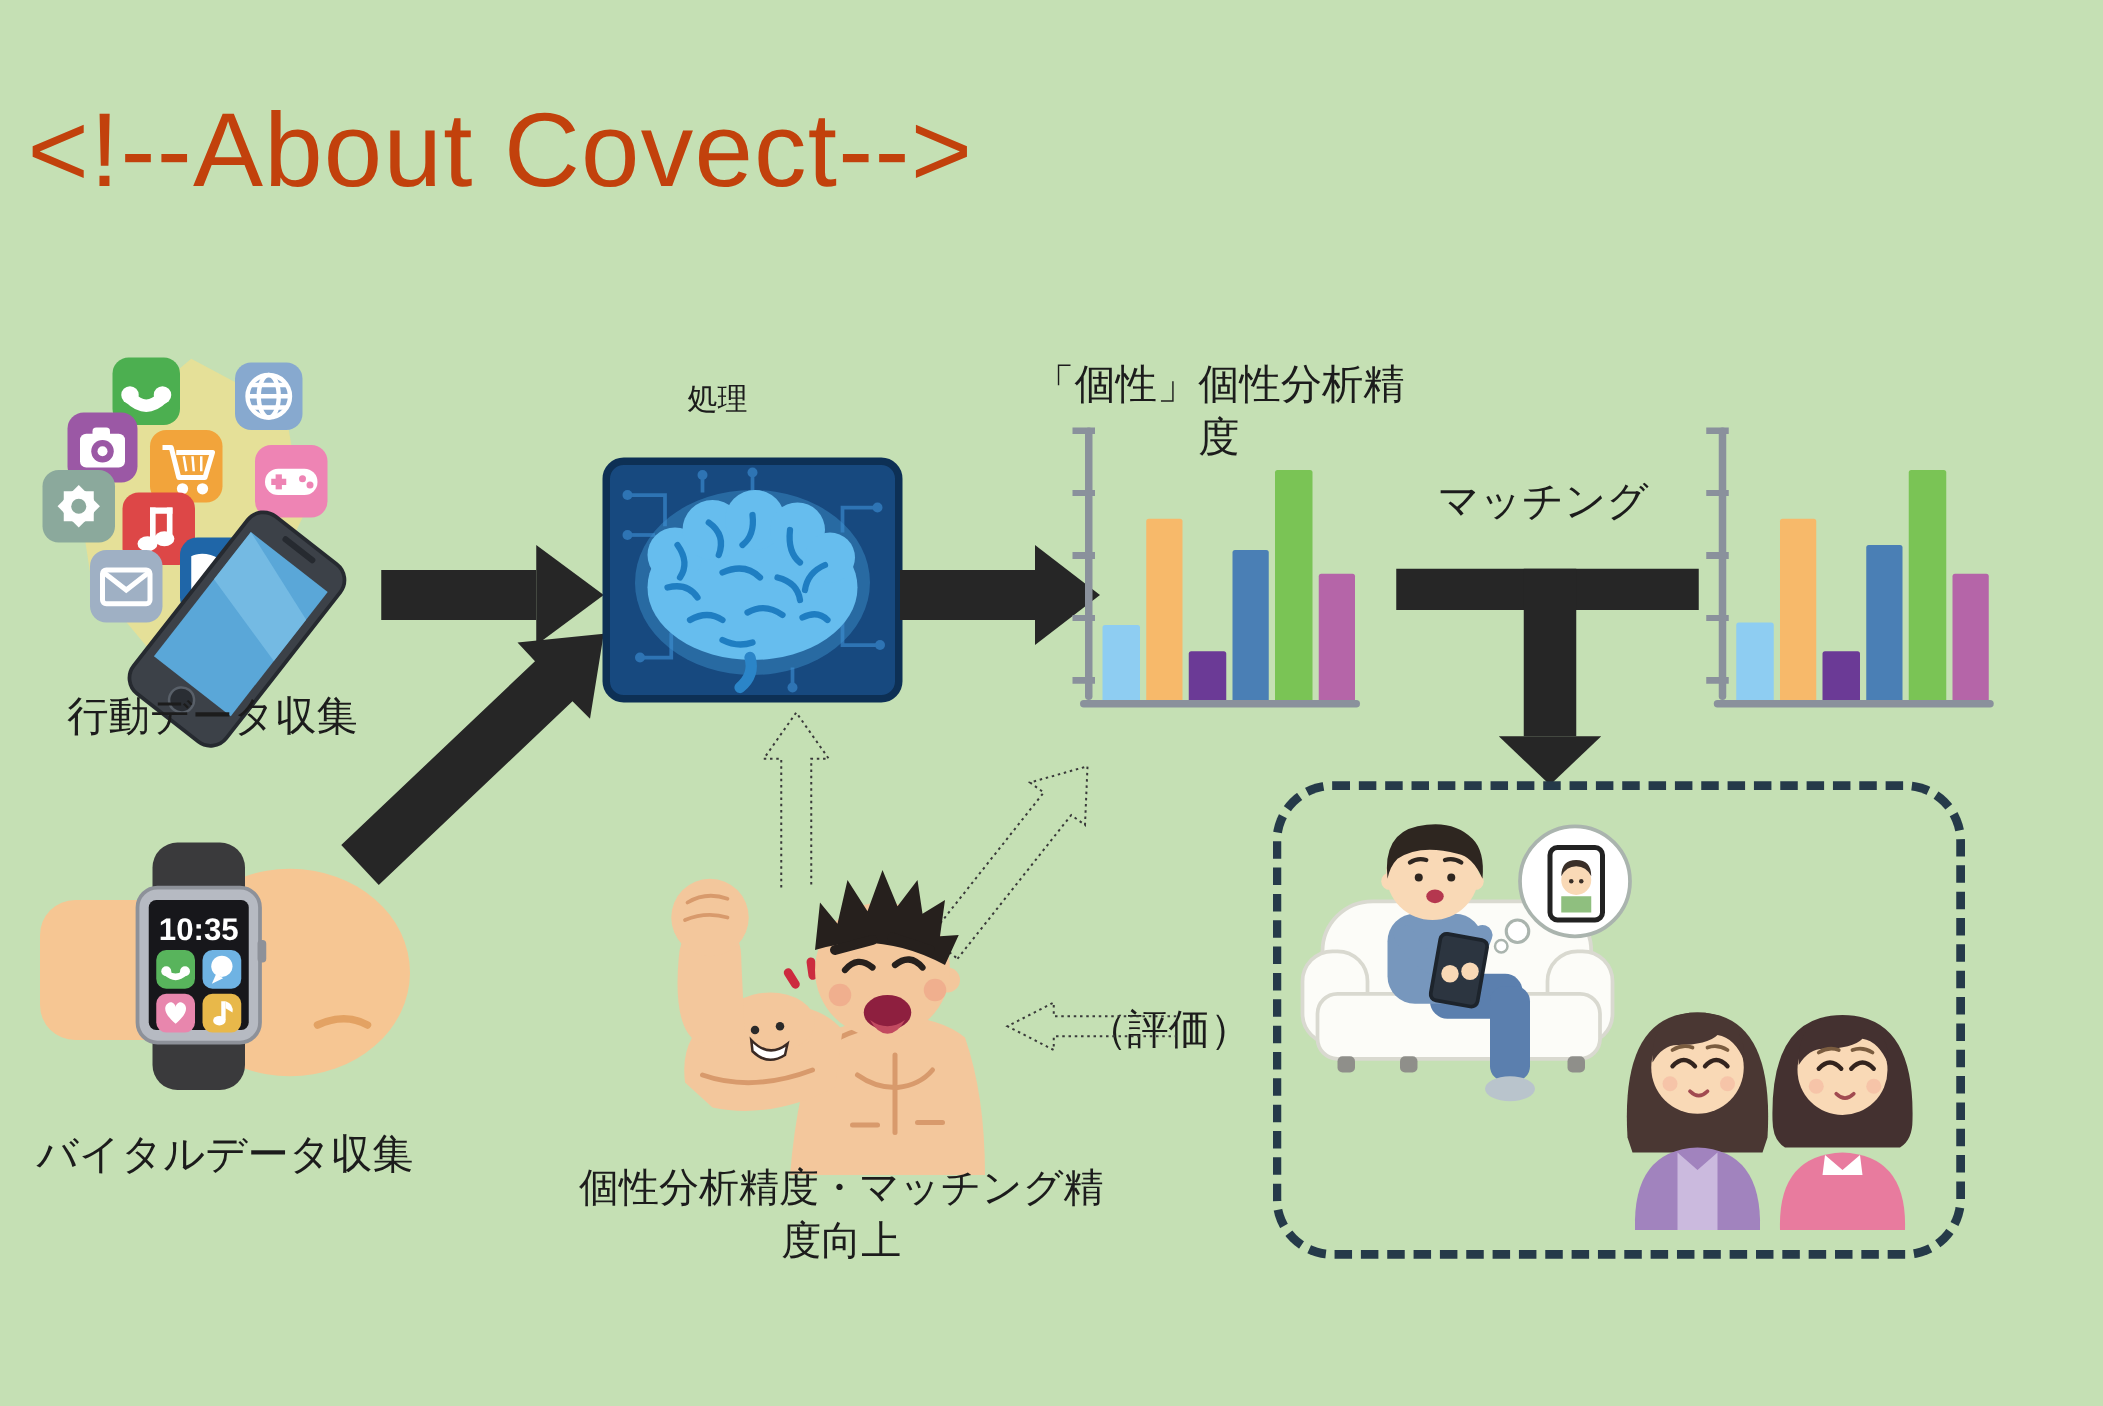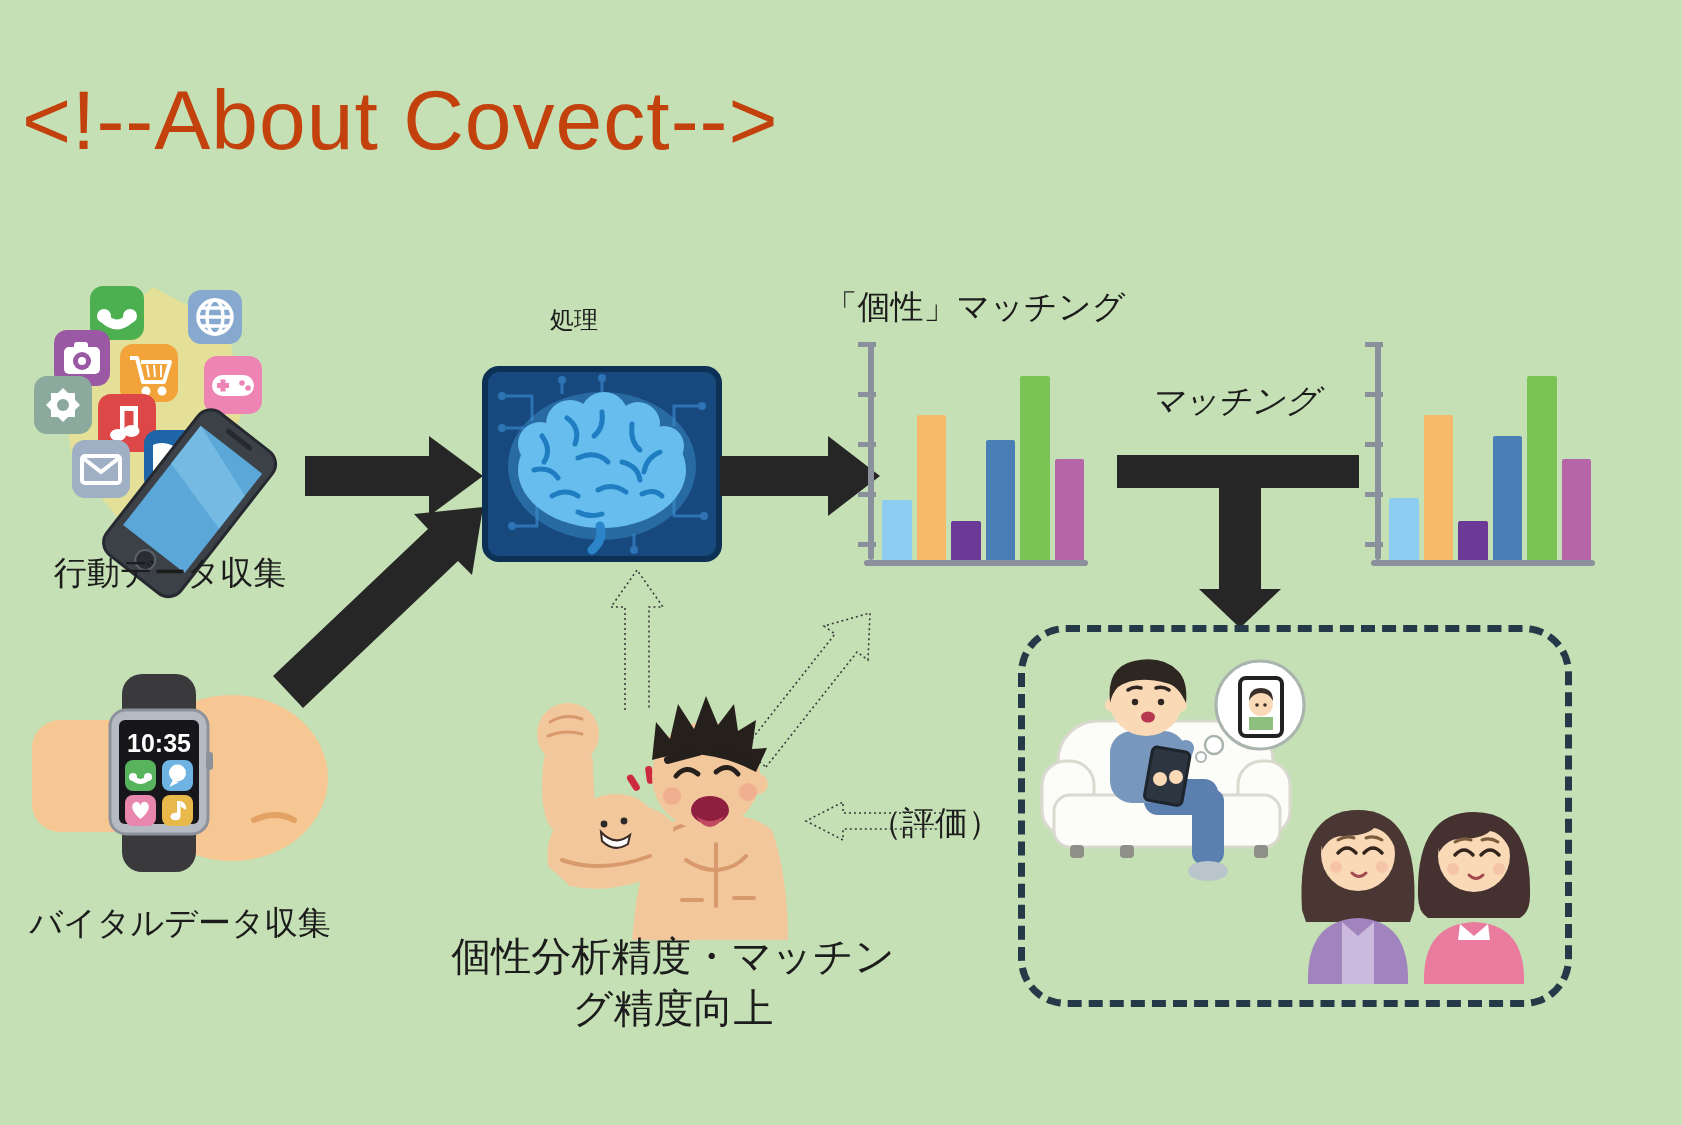--- a/index.html
+++ b/index.html
@@ -221,36 +221,36 @@
 </svg>
 </div>
 
 <div class="abs" style="left:720px;top:428px;">
 <svg width="162" height="96" viewBox="0 0 162 96">
   <rect x="0" y="28" width="108" height="40" fill="#262626"></rect>
   <polygon points="108,8 108,88 160,48" fill="#262626"></polygon>
 </svg>
 </div>
 
-<div class="label" style="left:820px;top:286px;width:310px;">「個性」マッチング</div>
+<div class="label" style="left:820px;top:286px;width:310px;">「個性」個性分析精度</div>
 <div class="chart" style="left:856px;top:332px;">
   <div class="ticks"></div>
   <div class="axis"></div>
   <div class="bars">
       <div class="bar" title="" style="height: 60px; background: rgb(142, 205, 242);"></div>
       <div class="bar" title="" style="height: 145px; background: rgb(247, 185, 106);"></div>
       <div class="bar" title="" style="height: 39px; background: rgb(107, 58, 150);"></div>
       <div class="bar" title="" style="height: 120px; background: rgb(74, 127, 181);"></div>
       <div class="bar" title="" style="height: 184px; background: rgb(122, 196, 85);"></div>
       <div class="bar" title="" style="height: 101px; background: rgb(181, 101, 168);"></div>
     </div>
   <div class="baseline"></div>
 </div>
 
-<div class="label" style="left:1112px;top:380px;width:245px;font-style:italic;">マッチング</div>
+<div class="label" style="left:1112px;top:380px;width:245px;">マッチング</div>
 <div class="abs" style="left:1115px;top:452px;">
 <svg width="250" height="180" viewBox="0 0 250 180">
   <rect x="2" y="3" width="242" height="33" fill="#262626"></rect>
   <rect x="104" y="3" width="42" height="134" fill="#262626"></rect>
   <polygon points="84,137 166,137 125,176" fill="#262626"></polygon>
 </svg>
 </div>
 
 <div class="chart" style="left:1363px;top:332px;">
   <div class="ticks"></div>
@@ -411,13 +411,13 @@
     <path d="M176,124 q10,-12 22,-2" stroke="#26201d" stroke-width="5" fill="none" stroke-linecap="round"></path>
     <path d="M216,120 q12,-10 22,2" stroke="#26201d" stroke-width="5" fill="none" stroke-linecap="round"></path>
     <circle cx="172" cy="144" r="9" fill="#efa98b" opacity="0.8"></circle>
         <circle cx="248" cy="140" r="9" fill="#efa98b" opacity="0.8"></circle>
     <ellipse cx="210" cy="158" rx="19" ry="14" fill="#8e1f3f"></ellipse>
     <path d="M196,164 q14,10 28,0 q-6,11 -14,11 q-8,0 -14,-11 z" fill="#c24a60"></path>
   </g>
 </svg>
 </div>
 
-<div class="label" style="left:448px;top:930px;width:450px;font-size:40px;">個性分析精度・マッチング精度向上</div>
+<div class="label" style="left:448px;top:930px;width:450px;font-size:32px;">個性分析精度・マッチング精度向上</div>
 
 </body></html>

